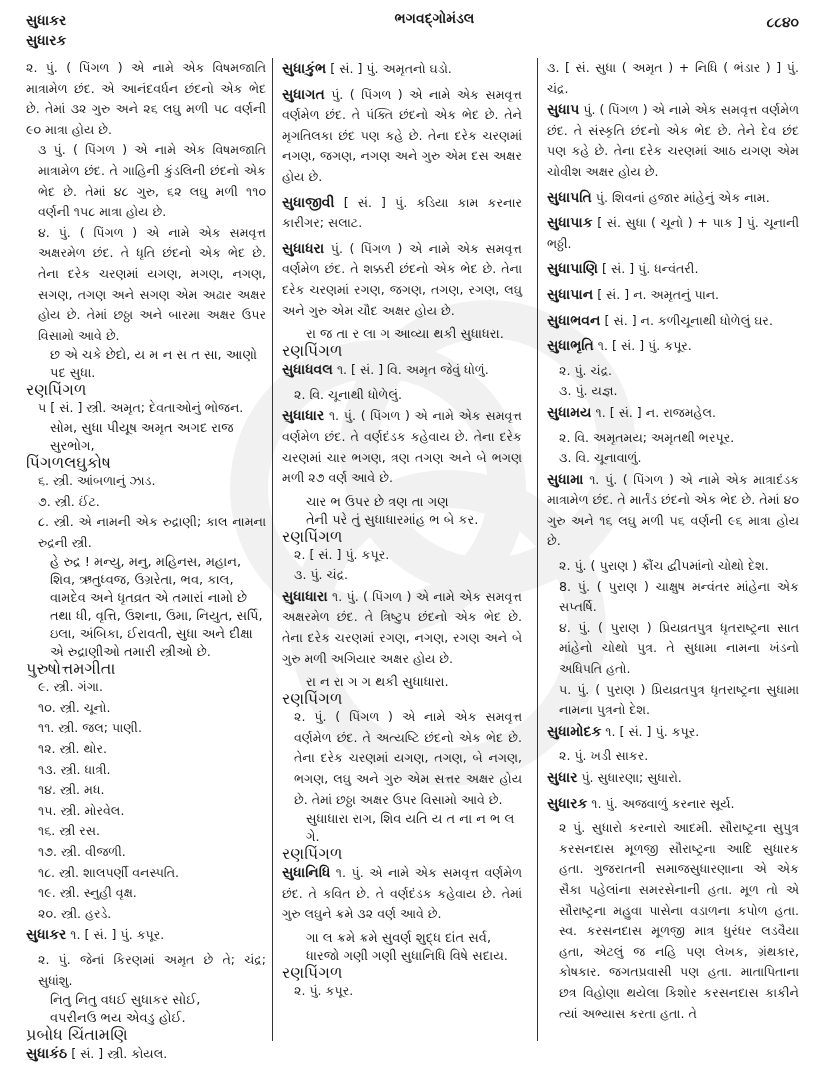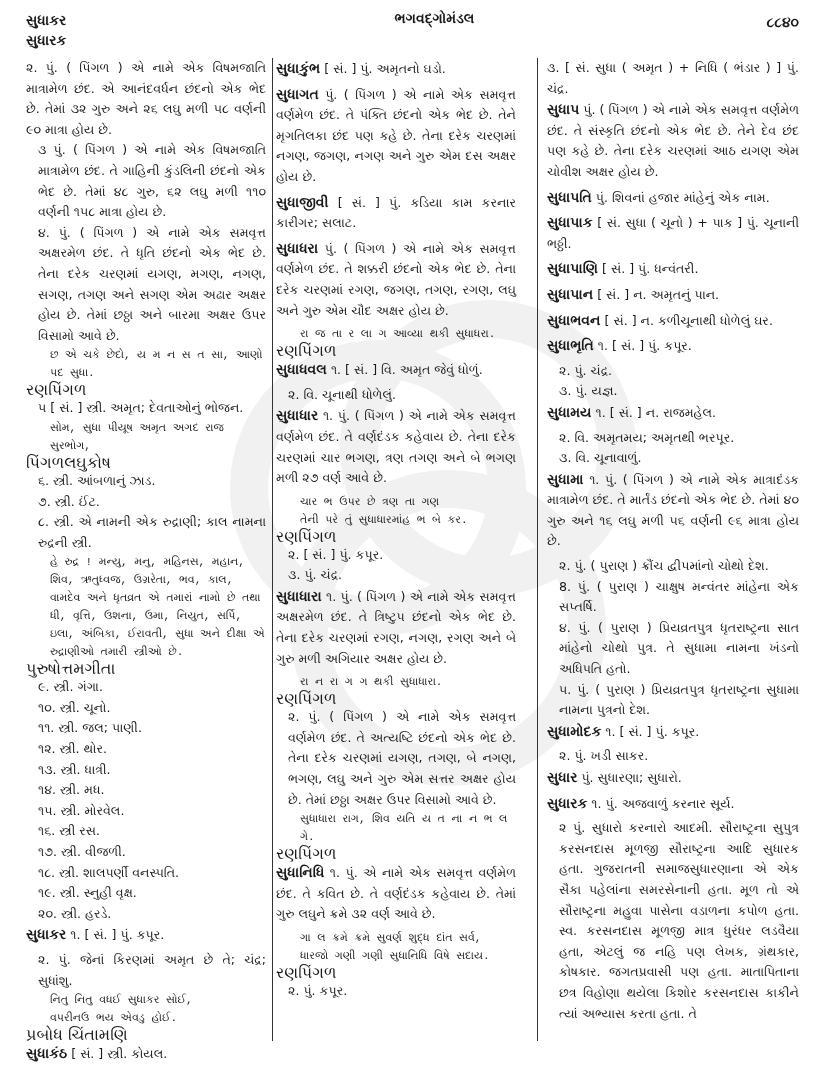--- a/index.html
+++ b/index.html
@@ -6,29 +6,29 @@
   body { width:825px; height:1077px; position:relative; overflow:hidden;
          font-family:"DejaVu Sans", sans-serif; color:#1a1a1a; font-size:12.6px; }
   .watermark { position:absolute; left:230px; top:300px; width:370px; height:420px; pointer-events:none; }
   .watermark .ring { position:absolute; border:38px solid #f1f1f1; border-radius:50%; }
   .header { position:absolute; top:6px; left:0; width:825px; height:50px; }
   .hdr-left { position:absolute; left:26px; top:4px; font-weight:bold; font-size:14px; line-height:20px; }
   .hdr-center { position:absolute; left:0; right:0; top:4px; text-align:center; font-weight:bold; font-size:14px;padding-left:44px; }
   .hdr-right { position:absolute; right:26px; top:8px; font-weight:bold; font-size:14px; }
   .col { position:absolute; top:58px; bottom:40px; line-height:20.6px; }
   .col1 { left:26px; width:240px; }
-  .col2 { left:276px; width:240px; }
+  .col2 { left:282px; width:240px; }
   .col3 { left:547px; width:252px; }
   .rule { position:absolute; top:58px; bottom:36px; width:1px; background:#333; }
   .rule1 { left:272px; } .rule2 { left:537px; }
   .entry { margin:0 0 4px 0; text-align:justify; }
   .sub { padding-left:12px; text-align:justify; }
   .sub.first { padding-left:0; }
   .hw { font-weight:bold; font-size:14px; }
-  .verse { padding-left:24px; font-size:11px; line-height:18px;font-family:Liberation Mono, monospace; }
+  .verse { padding-left:24px; font-size:13px; line-height:18px; }
   .src { text-align:left; font-size:16px; line-height:16px; }
 </style>
 </head>
 <body>
 
 <div class="watermark">
   <div class="ring" style="left:0;top:40px;width:220px;height:220px;"></div>
   <div class="ring" style="left:110px;top:0;width:220px;height:220px;"></div>
   <div class="ring" style="left:60px;top:170px;width:240px;height:240px;"></div>
 </div>

